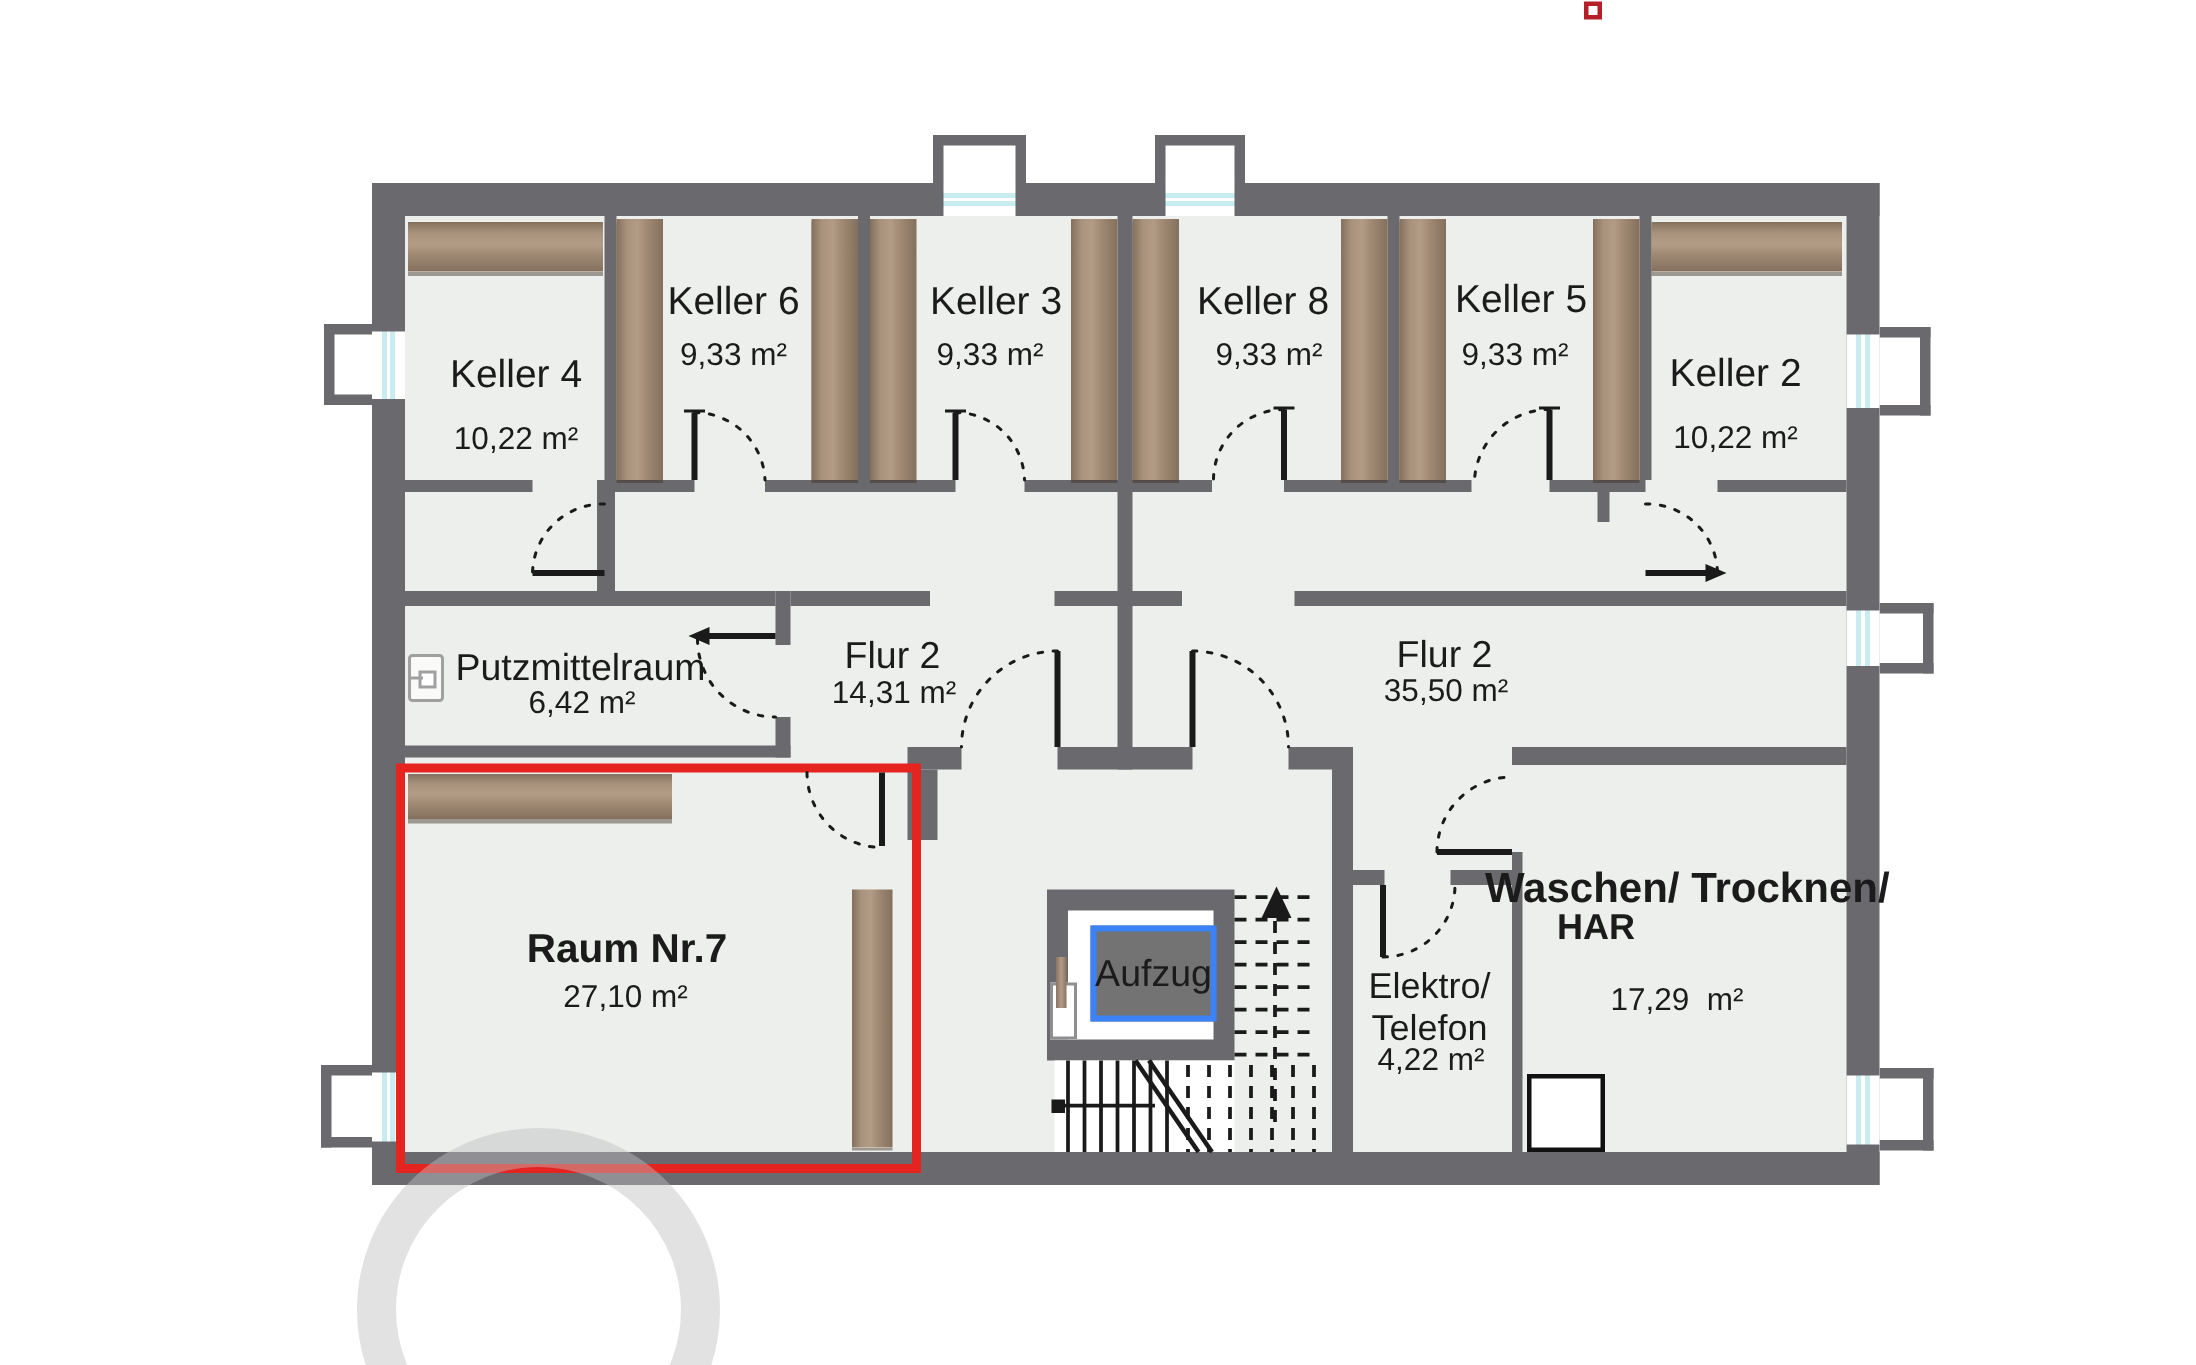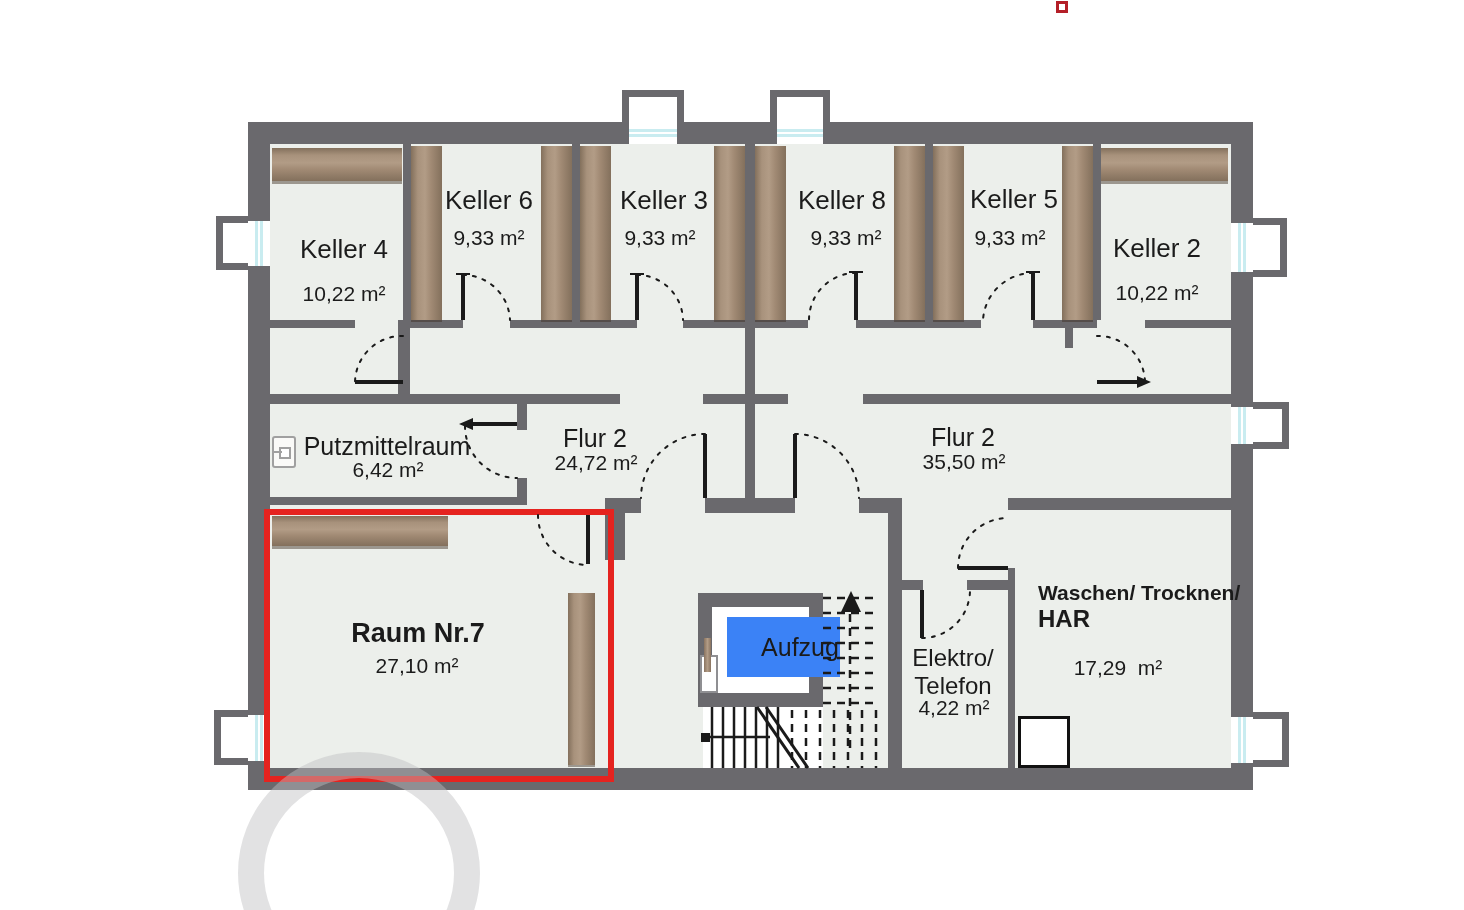--- a/index.html
+++ b/index.html
@@ -22,21 +22,21 @@
   .well-right{border-left:none;}
   .glaz-h{position:absolute;background:linear-gradient(180deg,#fff 0 30%,var(--glazing,#c9ecf0) 30% 44%,#fff 44% 56%,var(--glazing,#c9ecf0) 56% 70%,#fff 70% 100%);}
   .glaz-v{position:absolute;background:linear-gradient(90deg,#fff 0 30%,var(--glazing,#c9ecf0) 30% 44%,#fff 44% 56%,var(--glazing,#c9ecf0) 56% 70%,#fff 70% 100%);}
   .label{position:absolute;transform:translate(-50%,-50%);white-space:pre;line-height:1;}
   .name{font-size:26px;}
   .area{font-size:21px;}
   .mid{font-size:25px;}
   .bold{font-weight:bold;}
   .left-align{transform:translate(0,-50%);}
   .highlight-room{position:absolute;border:6px solid var(--highlight,#e5231f);background:transparent;}
-  .aufzug-box{position:absolute;border:2px solid #3b82f6;background:#3b82f6;display:flex;align-items:center;justify-content:center;font-size:25px;padding-left:33px;}
+  .aufzug-box{position:absolute;border:4px solid #3b82f6;background:#737373;display:flex;align-items:center;justify-content:center;font-size:25px;}
   .fixture{position:absolute;background:#fff;border:3px solid #111;}
   .overlay{position:absolute;left:0;top:0;pointer-events:none;}
   .marker{position:absolute;background:#fff;border:3px solid #b41f28;}
   .watermark{position:absolute;border:26px solid #bfbfc2;border-radius:50%;opacity:.45;}
   .putz-icon{position:absolute;border:2px solid #a0a0a0;border-radius:3px;background:#fafaf8;}
   .putz-icon .inner-box{position:absolute;right:3px;top:9px;width:8px;height:8px;border:2px solid #a0a0a0;background:#fff;}
   .putz-icon .inner-line{position:absolute;left:0;top:13px;width:8px;height:2px;background:#a0a0a0;}
   .lift-door{position:absolute;background:#fff;border:2px solid #8f8f92;}
   .lift-bar{position:absolute;background:linear-gradient(90deg,#8a7460,#b29c86 50%,#8a7460);}
 </style>
@@ -227,33 +227,33 @@
   <div class="label name" style="left:1014px;top:199px;">Keller 5</div>
   <div class="label area" style="left:1010px;top:237px;">9,33 m²</div>
 
   <div class="label name" style="left:1157px;top:248px;">Keller 2</div>
   <div class="label area" style="left:1157px;top:292px;">10,22 m²</div>
 
   <div class="label mid" style="left:387px;top:446px;">Putzmittelraum</div>
   <div class="label area" style="left:388px;top:469px;">6,42 m²</div>
 
   <div class="label mid" style="left:595px;top:438px;">Flur 2</div>
-  <div class="label area" style="left:596px;top:462px;">24,72 m²</div>
+  <div class="label area" style="left:596px;top:462px;">14,31 m²</div>
 
   <div class="label mid" style="left:963px;top:437px;">Flur 2</div>
   <div class="label area" style="left:964px;top:461px;">35,50 m²</div>
 
   <div class="label name bold" style="left:418px;top:633px;font-size:27px;">Raum Nr.7</div>
   <div class="label area" style="left:417px;top:665px;">27,10 m²</div>
 
   <div class="label" style="left:953px;top:658px;font-size:24px;">Elektro/</div>
   <div class="label" style="left:953px;top:686px;font-size:24px;">Telefon</div>
   <div class="label area" style="left:954px;top:707px;">4,22 m²</div>
 
-  <div class="label bold left-align" style="left:1038px;top:592px;font-size:21px;">Waschen/ Trocknen/</div>
+  <div class="label bold left-align" style="left:990px;top:592px;font-size:28px;">Waschen/ Trocknen/</div>
   <div class="label bold left-align" style="left:1038px;top:619px;font-size:24px;">HAR</div>
   <div class="label area" style="left:1118px;top:667px;">17,29  m²</div>
 
   <div class="watermark" style="left:238px;top:752px;width:190px;height:190px;"></div>
 
   <div class="marker" style="left:1056px;top:1px;width:6px;height:6px;"></div>
 
 </div>
 
 </body></html>

